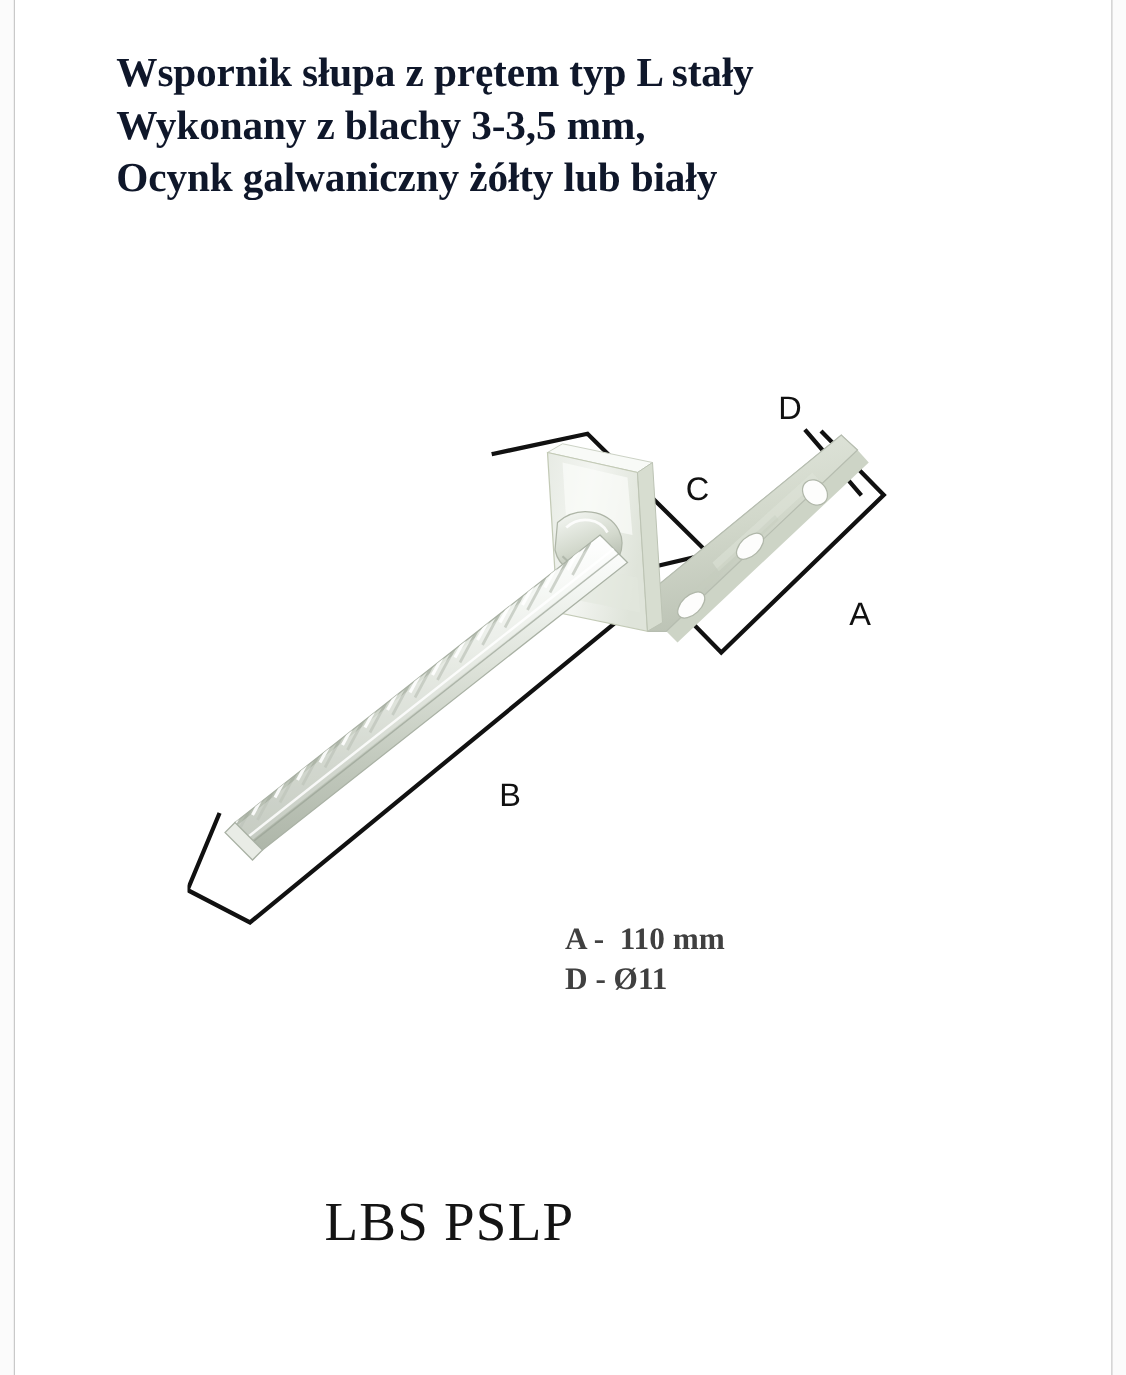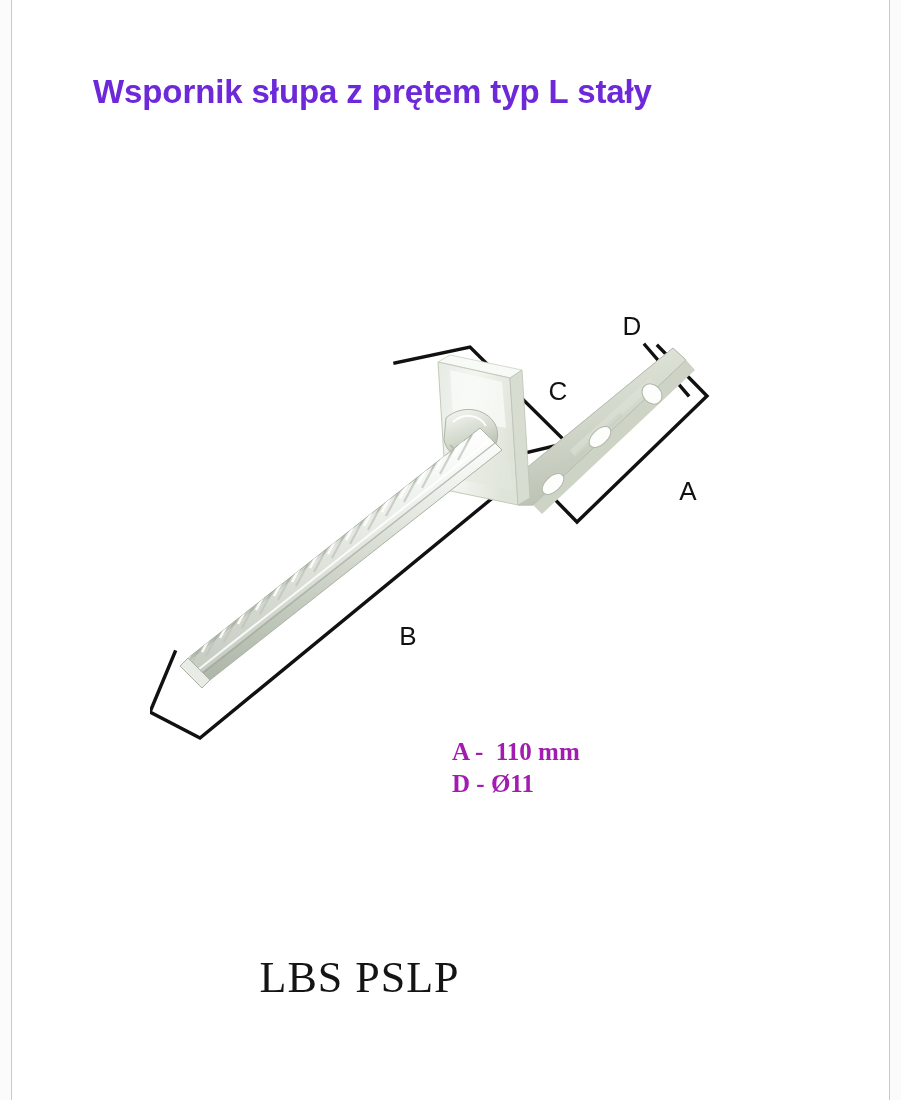--- a/index.html
+++ b/index.html
@@ -36,28 +36,27 @@
   .rail-pad.right { left: 890px; width: 11px; }
 
   
   #heading {
     position: absolute;
     left: 93px;
     top: 38px;
     width: 740px;
   }
   #heading .hline {
-    font-family: Liberation Sans, sans-serif;
+    font-family: Liberation Serif, serif;
     font-weight: bold;
     font-size: 33px;
     line-height: 42px;
-    color: #6d28d9;
+    color: #0f172a;
     white-space: nowrap;
     letter-spacing: -0.1px;
-    margin-top: 33px;
   }
 
   
   #drawing {
     position: absolute;
     left: 150px;
     top: 300px;
     width: 640px;
     height: 440px;
   }
@@ -74,21 +73,21 @@
   #dimlist {
     position: absolute;
     left: 452px;
     top: 736px;
   }
   #dimlist .dimrow {
     font-family: "Liberation Serif", serif;
     font-weight: bold;
     font-size: 25px;
     line-height: 32px;
-    color: #a21caf;
+    color: #404040;
     white-space: pre;
   }
 
   
   #code {
     position: absolute;
     left: 0;
     top: 952px;
     width: 719px;
     text-align: center;
@@ -104,20 +103,22 @@
 
 <div id="page">
 
   <div class="rail-pad left"></div>
   <div class="rail-pad right"></div>
   <div class="rail left"></div>
   <div class="rail right"></div>
 
   <div id="heading">
     <div class="hline">Wspornik słupa z prętem typ L stały</div>
+    <div class="hline">Wykonany z blachy 3-3,5 mm,</div>
+    <div class="hline">Ocynk galwaniczny żółty lub biały</div>
   </div>
 
   <div id="drawing">
     <svg width="640" height="440" viewBox="0 0 640 440" xmlns="http://www.w3.org/2000/svg">
       <defs>
 
         <linearGradient id="rodGrad" x1="0" y1="0" x2="0" y2="1">
           <stop offset="0%" stop-color="#ffffff"></stop>
           <stop offset="18%" stop-color="#f2f5f1"></stop>
           <stop offset="42%" stop-color="#dde2d9"></stop>

